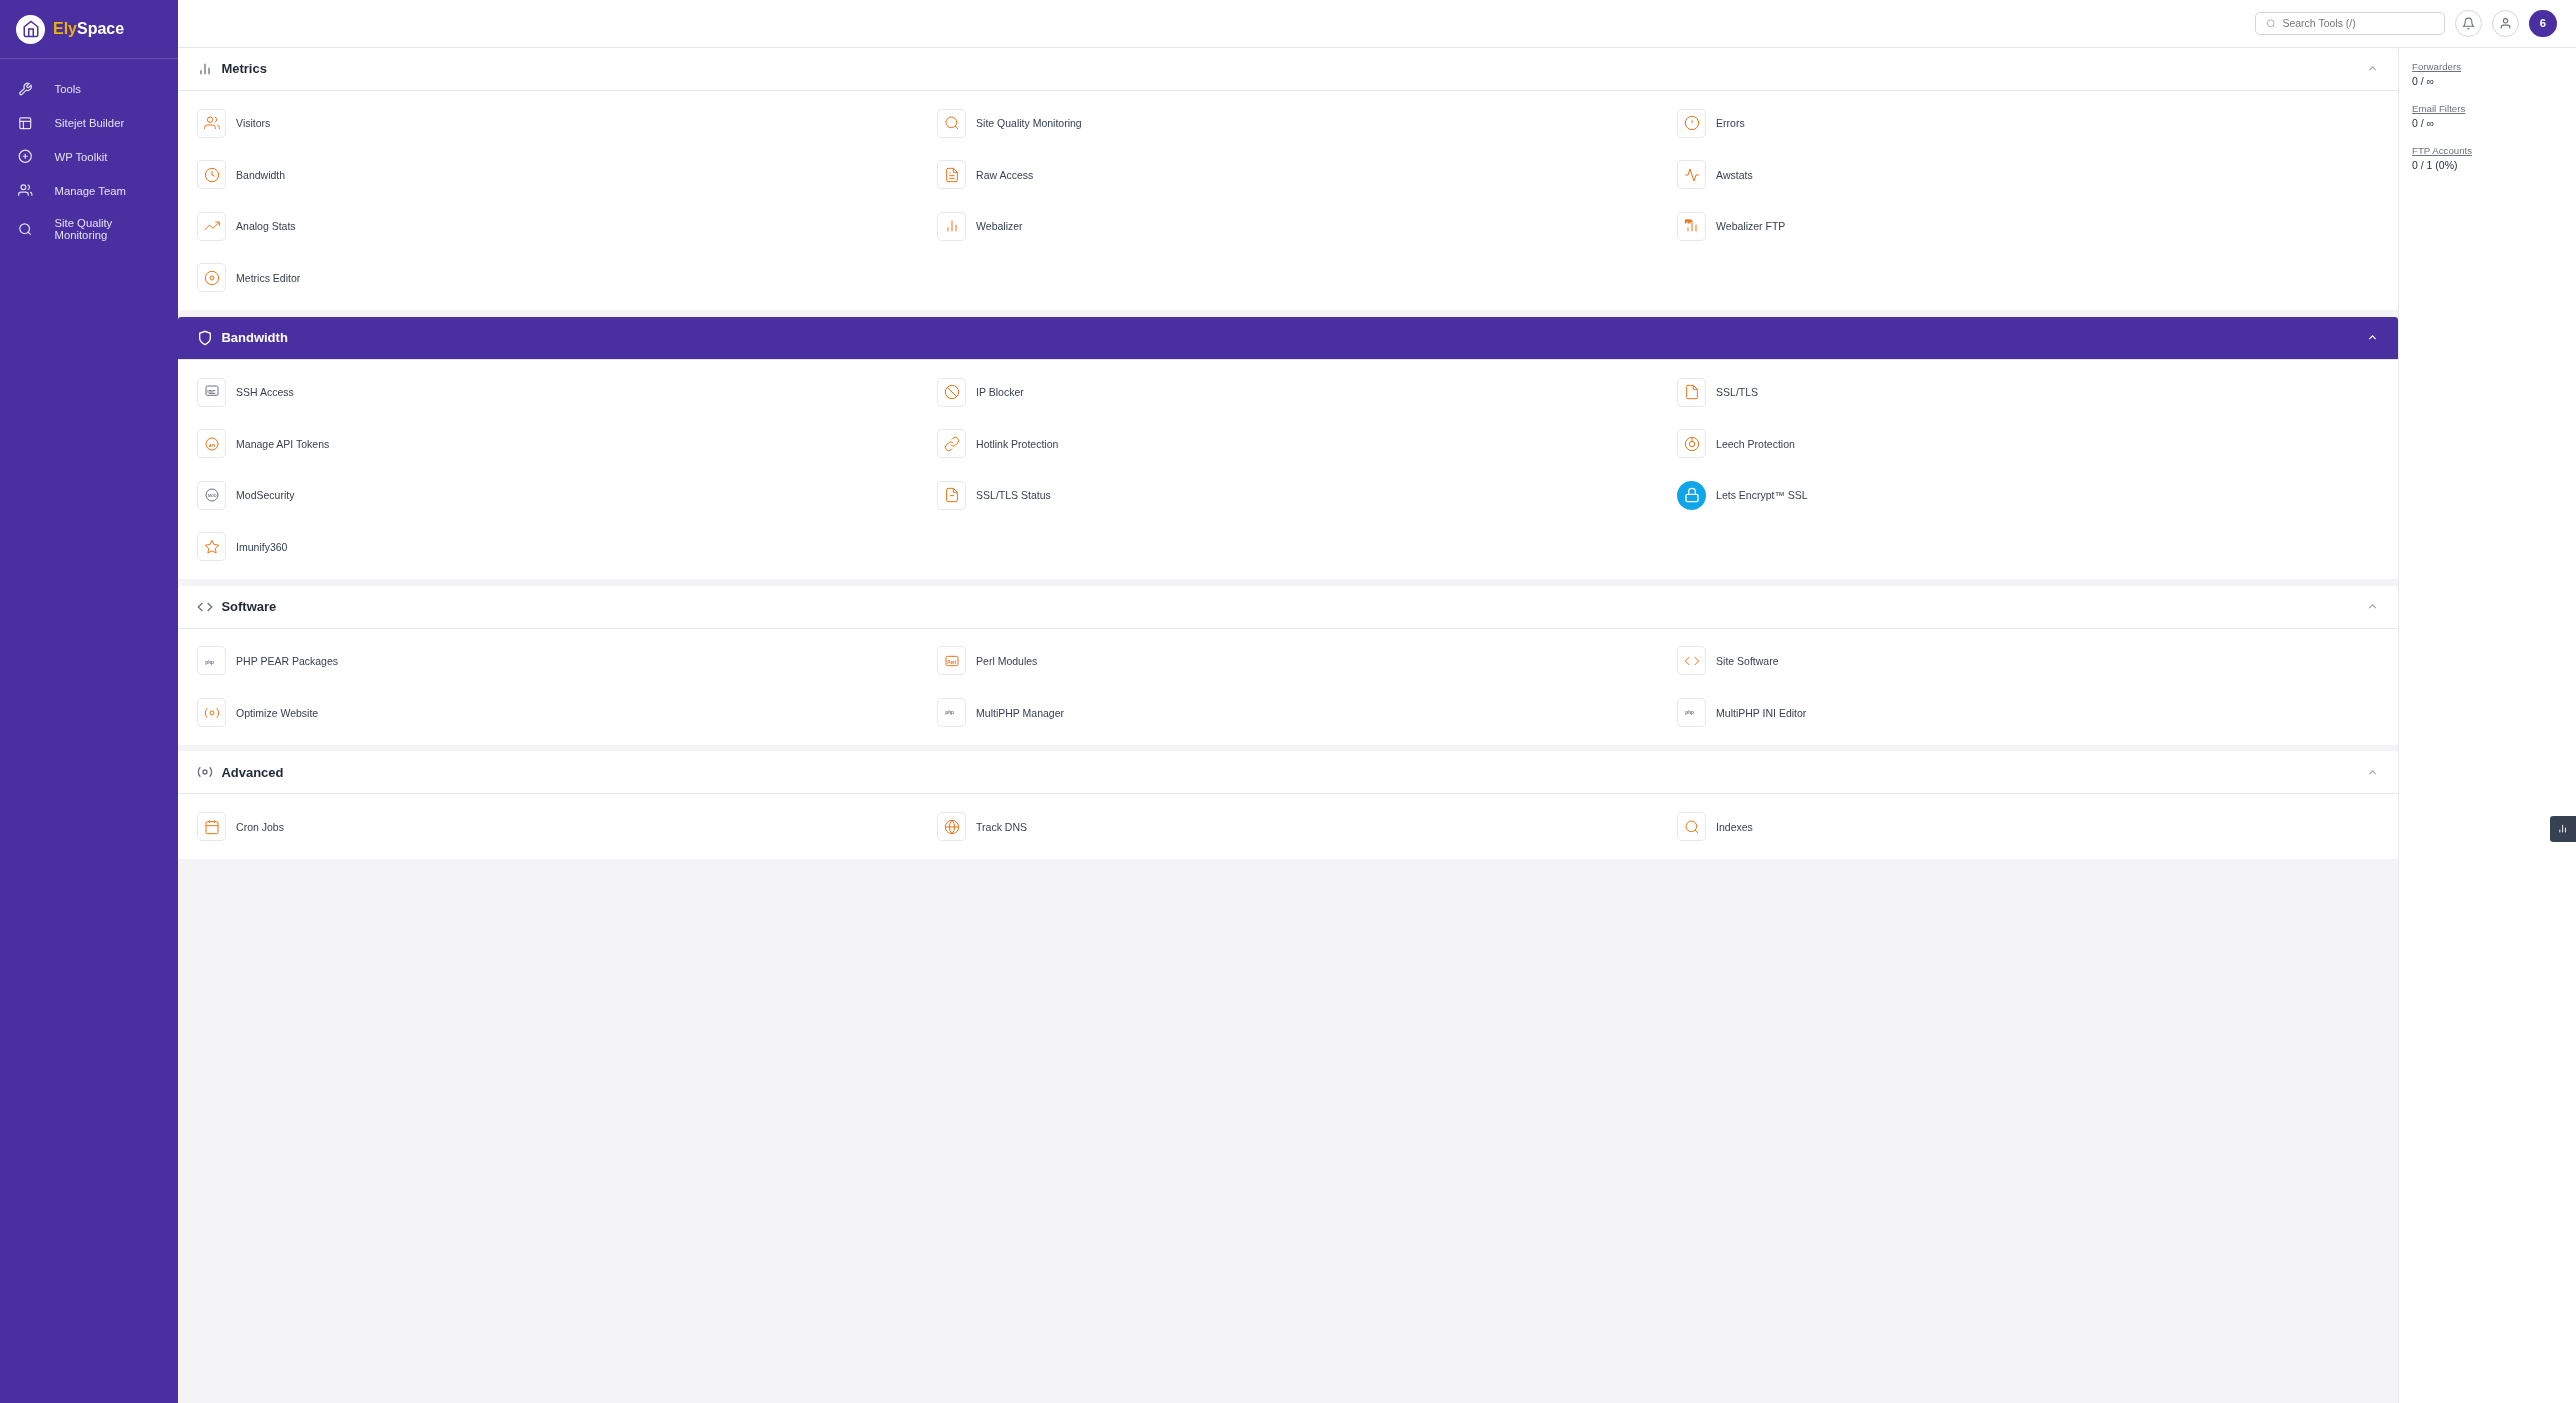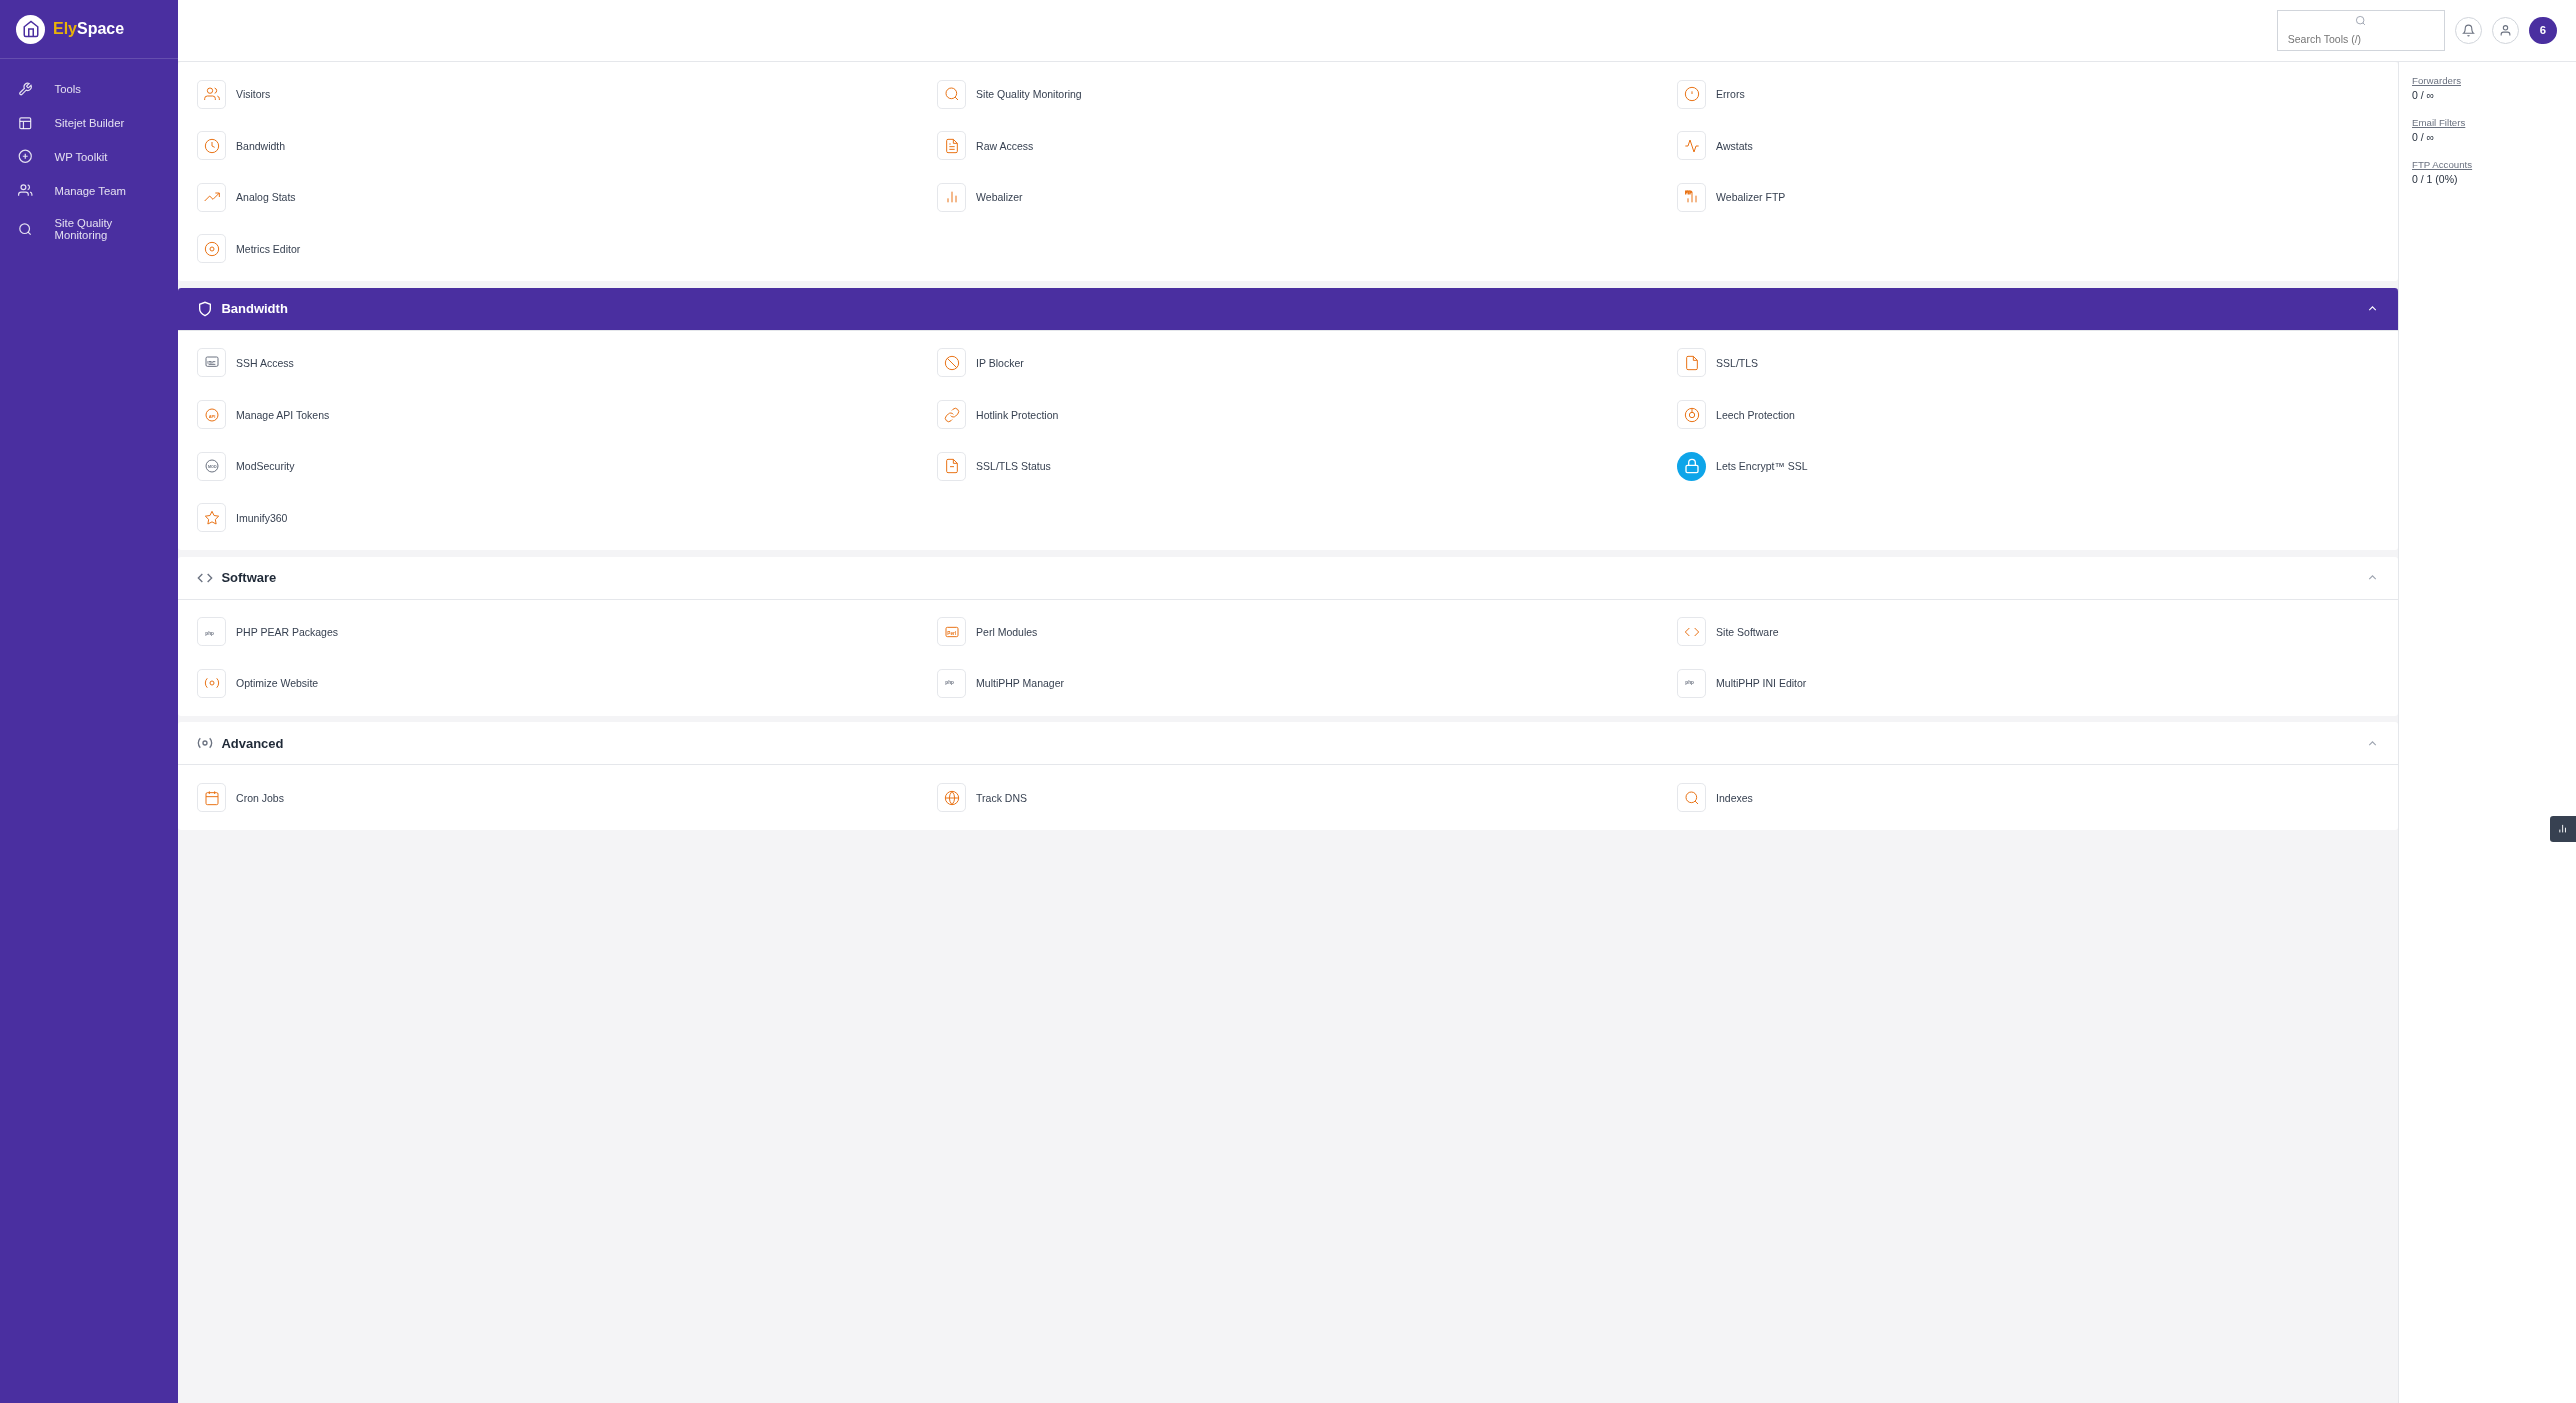--- a/index.html
+++ b/index.html
@@ -57,26 +57,25 @@
       display: flex;
       align-items: center;
       justify-content: flex-end;
       border-bottom: 0.8px solid #e5e7eb;
       gap: 9.7px;
       flex-shrink: 0;
     }
     .search-bar {
       display: flex; align-items: center;
       border: 0.8px solid #d1d5db;
-      border-radius: 0;
+      border-radius: 5px;
       padding: 4.8px 9.7px;
       gap: 6.5px;
-      width: 168px;
+      width: 190px;
       background: white;
-      flex-direction: column;
     }
     .search-bar input {
       border: none; outline: none;
       font-size: 10.5px; color: #374151;
       width: 100%;
       background: transparent;
     }
     .header-icon-btn {
       width: 27.5px; height: 27.5px;
       border-radius: 50%;
@@ -289,20 +288,33 @@
     <div class="notification-badge">
       <span>6</span>
     </div>
   </div>
 
   <div class="content-area">
 
     <div class="main-content">
 
       <div class="section">
+        <div class="section-header">
+          <div class="section-header-left">
+            <svg viewBox="0 0 24 24" fill="none" stroke="currentColor" stroke-width="2">
+              <line x1="18" y1="20" x2="18" y2="10"></line>
+                <line x1="12" y1="20" x2="12" y2="4"></line>
+                <line x1="6" y1="20" x2="6" y2="14"></line>
+            </svg>
+            <span>Metrics</span>
+          </div>
+          <svg width="13" height="13" viewBox="0 0 24 24" fill="none" stroke="#9ca3af" stroke-width="2" class="chevron-icon">
+            <polyline points="18 15 12 9 6 15"></polyline>
+          </svg>
+        </div>
         <div class="section-items">
 
           <div class="section-item">
             <div class="item-icon">
               <svg viewBox="0 0 24 24" fill="none" stroke="#e97316" stroke-width="1.5">
                 <path d="M17 21v-2a4 4 0 0 0-4-4H5a4 4 0 0 0-4 4v2"></path>
                   <circle cx="9" cy="7" r="4"></circle>
                   <path d="M23 21v-2a4 4 0 0 0-3-3.87"></path>
                   <path d="M16 3.13a4 4 0 0 1 0 7.75"></path>
               </svg>

